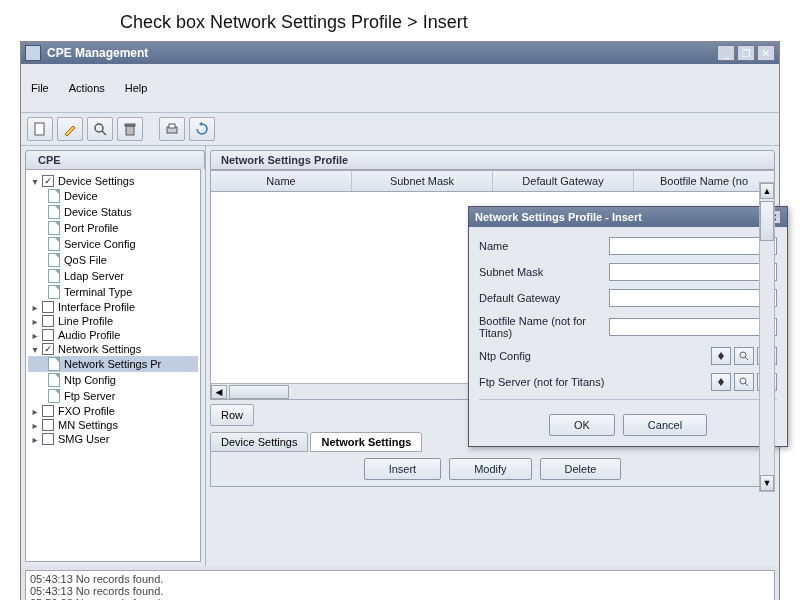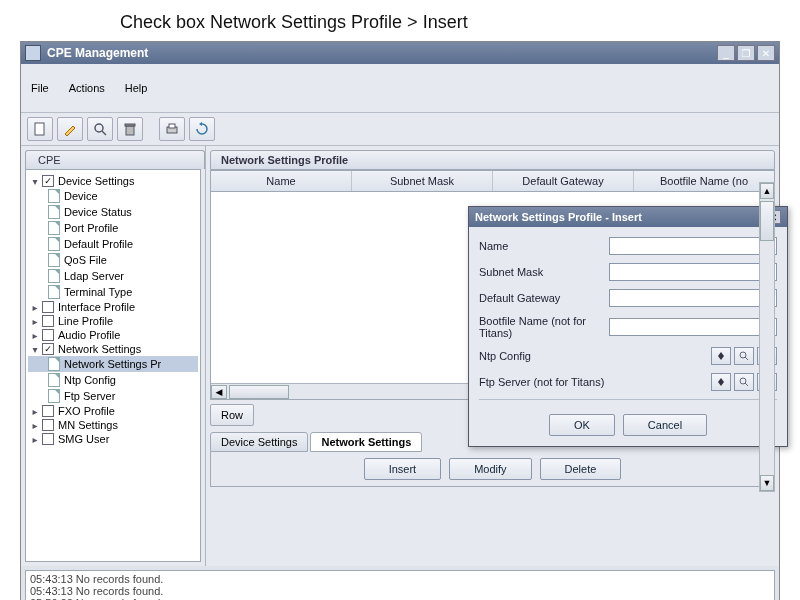--- a/index.html
+++ b/index.html
@@ -11,21 +11,21 @@
 .titlebar-title { flex: 1; font-weight: bold; font-size: 12px; }
 .win-btns { display: flex; gap: 2px; }
 .win-btn { width: 18px; height: 16px; background: #cdd6e2; border: 1px solid #778; display: inline-flex; align-items:center; justify-content:center; font-size:10px; cursor:pointer; }
 .menubar { background: #e6eaf0; border-bottom: 1px solid #b8bec8; padding: 16px 6px; display: flex; gap: 12px; }
 .menu-item { cursor: pointer; padding: 2px 4px; }
 .toolbar { background: #e6eaf0; border-bottom: 1px solid #b8bec8; padding: 4px 6px; display: flex; gap: 4px; }
 .tb-btn { width: 26px; height: 24px; border: 1px solid #aab; background: linear-gradient(#f4f6fa,#dfe4ec); display:inline-flex;align-items:center;justify-content:center;cursor:pointer; border-radius:2px;}
 .tb-sep { width: 8px; }
 .main { display: flex; height: 420px; }
 .left-panel { width: 185px; background: #e6eaf0; border-right: 1px solid #b0b6c0; display:flex;flex-direction:column; }
-.tab { background: linear-gradient(#eef1f6,#d8dee8); border: 1px solid #a0a8b4; border-bottom: none; padding: 3px 12px; display: inline-block; margin: 4px 0 0 4px; border-radius: 3px 3px 0 0; font-weight: normal; color: #334; }
+.tab { background: linear-gradient(#eef1f6,#d8dee8); border: 1px solid #a0a8b4; border-bottom: none; padding: 3px 12px; display: inline-block; margin: 4px 0 0 4px; border-radius: 3px 3px 0 0; font-weight: bold; color: #334; }
 .tree { background: #fff; border: 1px solid #a0a8b4; margin: 0 4px 4px 4px; flex:1; overflow: auto; padding: 4px 2px; }
 .tree-node { display: flex; align-items: center; padding: 1px 0; cursor: pointer; white-space: nowrap; }
 .tree-indent0 { padding-left: 2px; }
 .tree-indent1 { padding-left: 20px; }
 .tree-handle { width: 10px; display:inline-block; text-align:center; font-size:10px; color:#556; margin-right:2px;}
 .tree-icon { width: 12px; height: 14px; border: 1px solid #8aa; background: #fff; margin-right: 4px; display:inline-block; position:relative;}
 .tree-icon::after{content:"";position:absolute;top:0;right:0;border-left:4px solid transparent;border-top:4px solid #8aa;}
 .chk { width:12px;height:12px;border:1px solid #667;margin-right:4px;display:inline-flex;align-items:center;justify-content:center;background:#fff;font-size:9px;}
 .tree-node.selected { background: #c0cce0; }
 .right-panel { flex:1; background:#e6eaf0; display:flex; flex-direction:column; padding: 4px; position:relative;}
@@ -138,21 +138,21 @@
           <div class="tree-node tree-indent1">
             <span class="tree-icon"></span>
             <span>Device Status</span>
           </div>
           <div class="tree-node tree-indent1">
             <span class="tree-icon"></span>
             <span>Port Profile</span>
           </div>
           <div class="tree-node tree-indent1">
             <span class="tree-icon"></span>
-            <span>Default Profile</span>
+            <span>Service Config</span>
           </div>
           <div class="tree-node tree-indent1">
             <span class="tree-icon"></span>
             <span>QoS File</span>
           </div>
           <div class="tree-node tree-indent1">
             <span class="tree-icon"></span>
             <span>Ldap Server</span>
           </div>
           <div class="tree-node tree-indent1">

